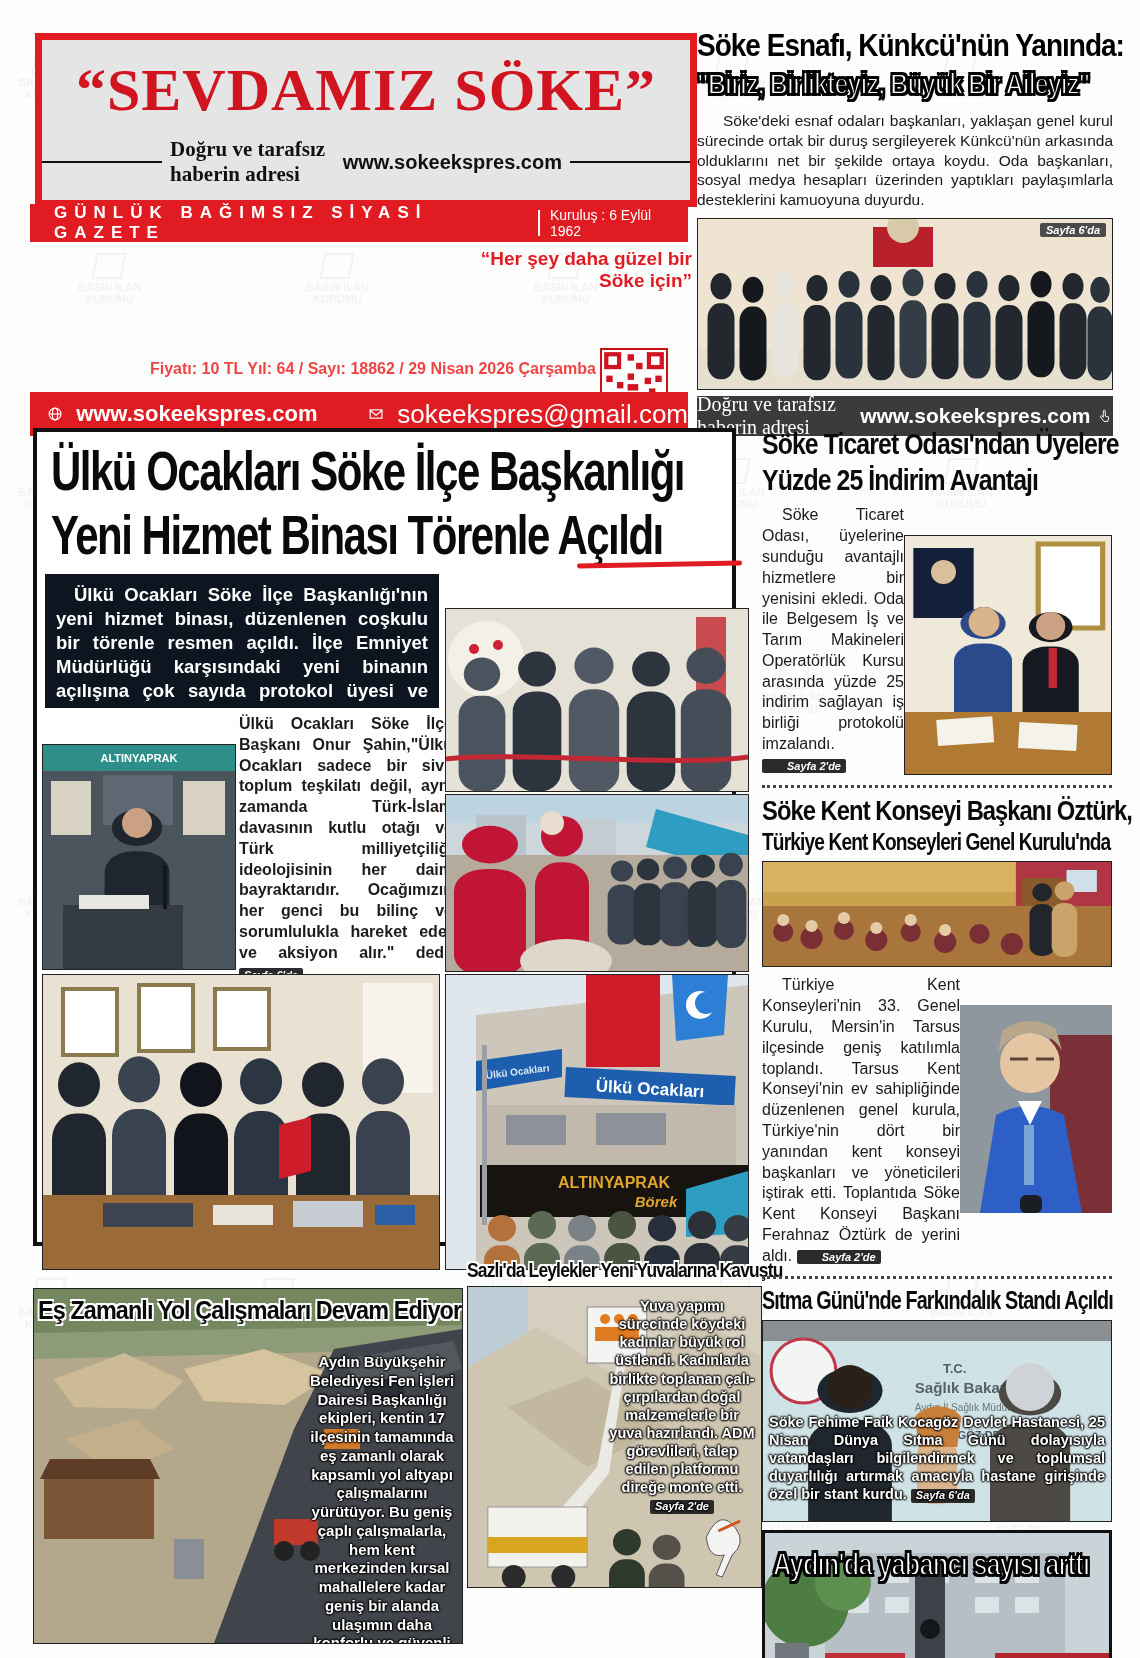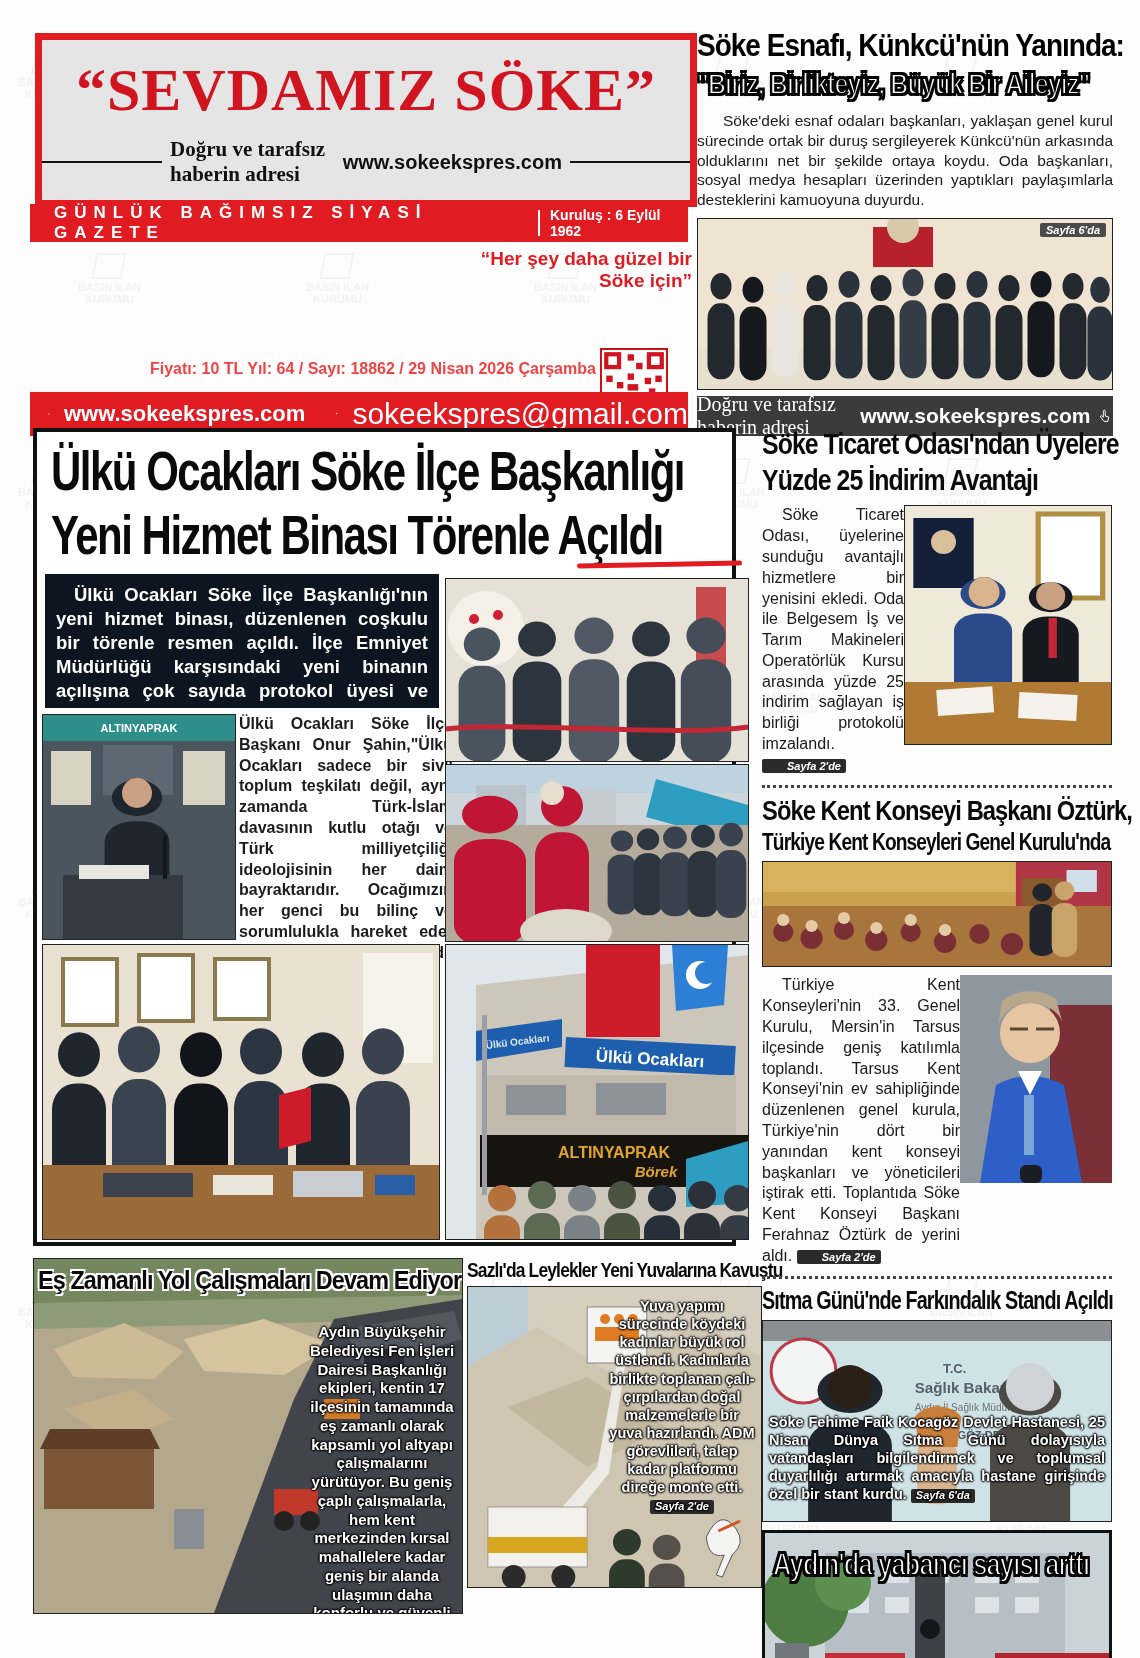--- a/index.html
+++ b/index.html
@@ -13,38 +13,38 @@
   #slogan-box{left:35px;top:33px;width:648px;height:160px;border:7px solid #e11b22;background:#e5e5e5;}
   .slogan-title{margin-top:16px;text-align:center;font-family:"Liberation Serif",serif;font-weight:700;
     font-size:60px;color:#d01420;letter-spacing:1px;}
   .slogan-sub{margin-top:12px;display:flex;align-items:center;justify-content:center;gap:8px;color:#111;}
   .slogan-sub .rule{flex:0 0 120px;border-top:2px solid #111;}
   .slogan-sub .t1{font-family:"Liberation Serif",serif;font-size:21px;font-weight:700;}
   .slogan-sub .t2{font-size:20px;font-weight:800;}
   #type-bar{left:30px;top:204px;width:658px;height:38px;background:#e11b22;color:#fff;display:flex;align-items:center;}
   #type-bar .left{flex:1;padding-left:24px;font-size:17px;font-weight:700;letter-spacing:7px;}
   #type-bar .div{width:2px;height:26px;background:#fff;margin:0 10px;}
-  #type-bar .right{width:130px;font-size:14px;font-weight:700;padding-right:8px;}
+  #type-bar .right{width:130px;font-size:14px;font-weight:400;padding-right:8px;}
   #paper-name{left:40px;top:232px;font-family:"Liberation Serif",serif;font-weight:700;font-size:92px;
     color:#e11b22;letter-spacing:-2px;line-height:1.05;}
   #tagline{left:452px;top:248px;width:240px;color:#e11b22;font-size:19px;font-weight:700;text-align:right;}
   #issue-line{left:150px;top:360px;font-size:16px;font-weight:700;color:#ef4444;}
   #qr{left:600px;top:348px;width:64px;height:64px;background:#fff;border:2px solid #c11;}
   #contact-bar{left:30px;top:392px;width:658px;height:44px;background:#e11b22;color:#fff;display:flex;align-items:center;gap:14px;padding-left:18px;box-sizing:border-box;}
   #contact-bar .w{font-size:22px;font-weight:700;}
-  #contact-bar .e{font-size:30px;}
+  #contact-bar .e{font-size:26px;}
   .mini-ic{width:24px;height:24px;}
   
   #esnaf{left:697px;top:28px;width:416px;}
   .esnaf-t1{font-size:28px;font-weight:800;letter-spacing:-1px;transform:scaleY(1.12);transform-origin:0 0;white-space:nowrap;}
   .esnaf-t2{margin-top:8px;font-size:29px;font-weight:800;letter-spacing:-1px;color:#fff;white-space:nowrap;
     -webkit-text-stroke:2px #000;text-shadow:2px 2px 0 #000,-2px -2px 0 #000,2px -2px 0 #000,-2px 2px 0 #000;
     transform:scaleX(.86);transform-origin:0 50%;}
   .esnaf-body{margin-top:10px;font-size:15.5px;line-height:1.28;text-align:justify;color:#1a1a1a;text-indent:26px;}
-  .ph{position:relative;overflow:hidden;background:#cfd6da;border:1px solid #222;}
+  .ph{position:relative;overflow:hidden;background:#cfd6da;border:1px solid #222;margin-top:30px;}
   .ph svg{position:absolute;inset:0;width:100%;height:100%;}
   .badge{position:absolute;top:4px;right:6px;background:#4a4a4a;color:#fff;font-size:11px;font-weight:700;
     font-style:italic;padding:1px 6px;border-radius:2px;z-index:3;}
   .badge-in{display:inline-block;background:#2b2b2b;color:#fff;font-size:11px;font-weight:700;font-style:italic;
     padding:0 5px;border-radius:2px;}
   #esnaf-footer{margin-top:6px;height:40px;background:#3b3b3b;color:#fff;display:flex;align-items:center;justify-content:center;gap:8px;}
   #esnaf-footer .p{font-family:"Liberation Serif",serif;font-size:20px;}
   #esnaf-footer .u{font-size:21px;font-weight:800;}
   
   #main-article{left:33px;top:428px;width:703px;height:818px;border:4px solid #111;background:#fff;box-sizing:border-box;}
@@ -394,21 +394,21 @@
         <rect x="20" y="220" width="100" height="60" fill="#f2f1ec" stroke="#999"></rect>
         <rect x="20" y="250" width="100" height="16" fill="#d8a521"></rect>
         <circle cx="46" cy="290" r="12" fill="#2b2b2b"></circle>
           <circle cx="96" cy="290" r="12" fill="#2b2b2b"></circle>
         <use href="#pfig" transform="translate(140,240) scale(2,1.9)" fill="#2e3a2c"></use>
         <use href="#pfig" transform="translate(180,246) scale(2,1.8)" fill="#55504a"></use>
         <path d="M240 250 q14 -30 30 -8 q10 14 -4 26 l-10 22 l-6 -2 l8 -20 q-16 4 -18 -18" fill="#f4f4f2" stroke="#555" stroke-width="1"></path>
         <path d="M252 244 l22 -10" stroke="#d1561e" stroke-width="3"></path>
       </svg>
       <div class="ph-cap" style="right:4px;top:10px;width:150px;font-size:14.5px;text-align:center;">
-        <span>Yuva yapımı sürecinde köydeki kadınlar büyük rol üstlendi. Kadınlarla birlikte toplanan çalı-çırpılardan doğal malzemelerle bir yuva hazırlandı. ADM görevlileri, talep kadar platformu direğe monte etti.</span>
+        <span>Yuva yapımı sürecinde köydeki kadınlar büyük rol üstlendi. Kadınlarla birlikte toplanan çalı-çırpılardan doğal malzemelerle bir yuva hazırlandı. ADM görevlileri, talep edilen platformu direğe monte etti.</span>
         <span class="badge-in">Sayfa 2'de</span>
       </div>
     </div>
   </div>
 
   <div id="right-col" class="z">
 
     <div>
       <div class="rc-title" style="font-size:27px;transform:scaleX(.92) scaleY(1.1);">Söke Ticaret Odası'ndan Üyelere</div>
       <div class="rc-title" style="font-size:27px;transform:scaleX(.92) scaleY(1.1);margin-top:7px;">Yüzde 25 İndirim Avantajı</div>

